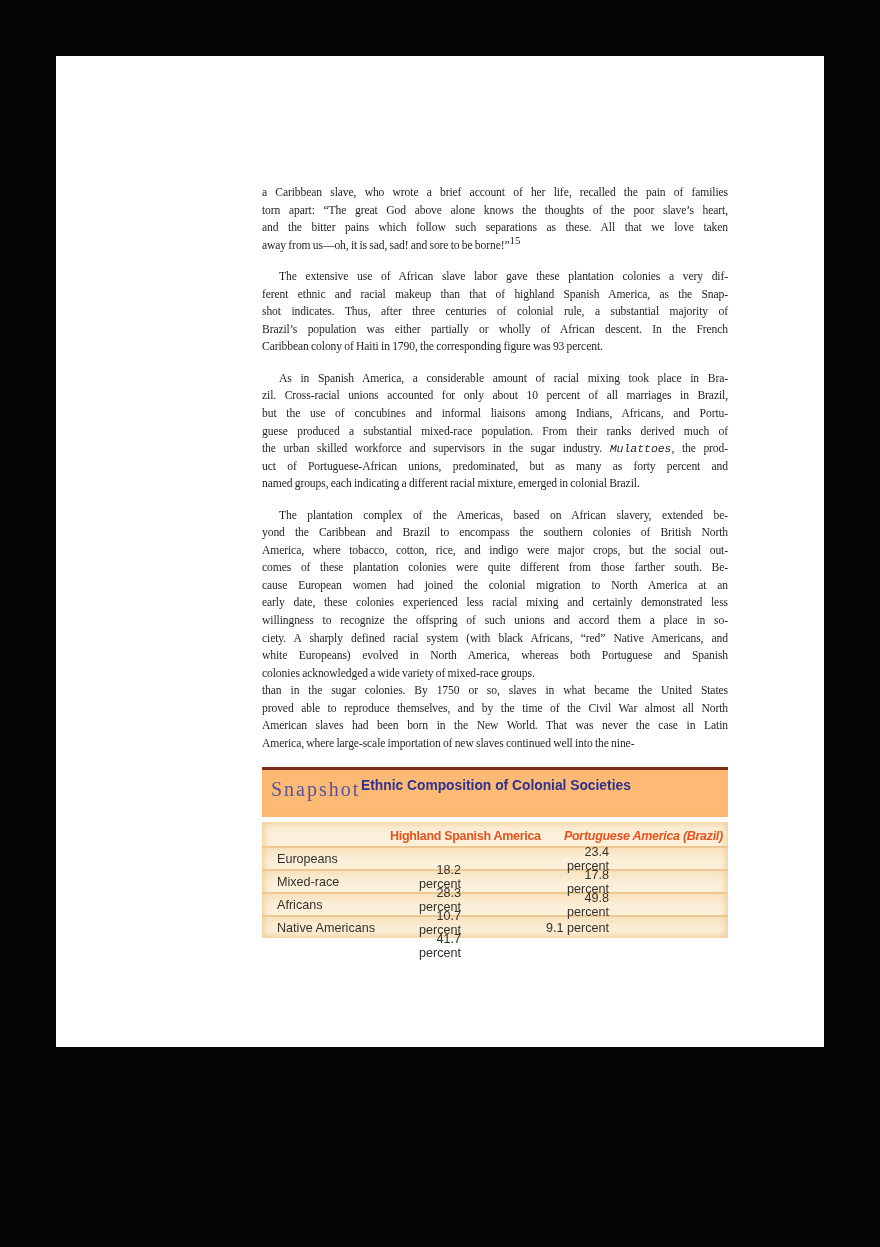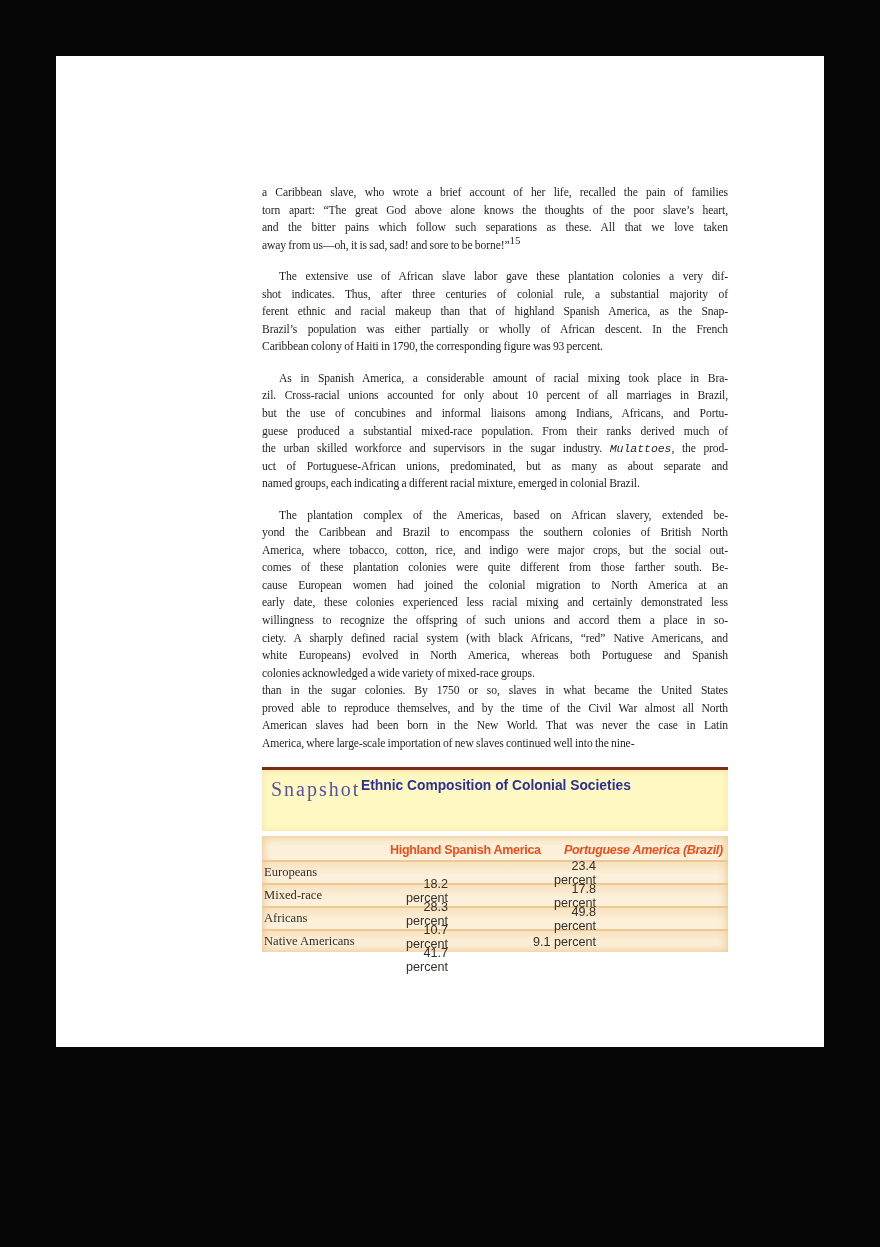--- a/index.html
+++ b/index.html
@@ -41,22 +41,22 @@
   }
   .bline i { font-style: italic; font-family: Liberation Mono, monospace; }
   
   #snapshot {
     position: absolute;
     left: 206px; top: 711px;
     width: 466px;
   }
   #snap-header {
     position: relative;
-    height: 64px;
-    background: #fef9c3;
+    height: 50px;
+    background: #fdba74;
     border-top: 3px solid #7b2c18;
     box-shadow: inset 0 0 7px rgba(226,170,85,0.30);
     box-sizing: border-box;
   }
   #snap-label {
     position: absolute;
     left: 9px; top: 8px;
     font-family: "Liberation Serif", serif;
     font-size: 20px;
     color: #57539e;
@@ -101,45 +101,45 @@
   .t-headrow .h1 { width: 174px; flex: none; }
   .t-headrow .h2 { flex: 1; font-style: italic; }
   .t-row {
     display: flex;
     height: 23px;
     align-items: center;
     border-top: 2px solid #eec893;
     box-sizing: border-box;
     background: linear-gradient(180deg, rgba(240,200,140,0.35), rgba(240,200,140,0) 60%);
   }
-  .t-row .lbl { padding-left: 2px; width: 118px; flex: none; font-family: Liberation Serif, serif; }
+  .t-row .lbl { padding-left: 15px; width: 118px; flex: none; }
   .t-row .v1 { width: 66px; flex: none; text-align: right; margin-top: 36px; }
   .t-row .v2 { width: 64px; flex: none; margin-left: 84px; text-align: right; }
 </style>
 </head>
 <body>
 
 <div id="book-page">
 
   <div id="text-block">
       <div class="bline"><span>a Caribbean slave, who wrote a brief account of her life, recalled the pain of families</span></div>
       <div class="bline"><span>torn apart: “The great God above alone knows the thoughts of the poor slave’s heart,</span></div>
       <div class="bline"><span>and the bitter pains which follow such separations as these. All that we love taken</span></div>
       <div class="bline last"><span>away from us—oh, it is sad, sad! and sore to be borne!”</span><sup>15</sup></div>
       <div class="bline ind"><span>The extensive use of African slave labor gave these plantation colonies a very dif-</span></div>
+      <div class="bline"><span>ferent ethnic and racial makeup than that of highland Spanish America, as the Snap-</span></div>
       <div class="bline"><span>shot indicates. Thus, after three centuries of colonial rule, a substantial majority of</span></div>
-      <div class="bline"><span>ferent ethnic and racial makeup than that of highland Spanish America, as the Snap-</span></div>
       <div class="bline"><span>Brazil’s population was either partially or wholly of African descent. In the French</span></div>
       <div class="bline last"><span>Caribbean colony of Haiti in 1790, the corresponding figure was 93 percent.</span></div>
       <div class="bline ind"><span>As in Spanish America, a considerable amount of racial mixing took place in Bra-</span></div>
       <div class="bline"><span>zil. Cross-racial unions accounted for only about 10 percent of all marriages in Brazil,</span></div>
       <div class="bline"><span>but the use of concubines and informal liaisons among Indians, Africans, and Portu-</span></div>
       <div class="bline"><span>guese produced a substantial mixed-race population. From their ranks derived much of</span></div>
       <div class="bline"><span>the urban skilled workforce and supervisors in the sugar industry. </span><i>Mulattoes</i><span>, the prod-</span></div>
-      <div class="bline"><span>uct of Portuguese-African unions, predominated, but as many as about separate and</span></div>
+      <div class="bline"><span>uct of Portuguese-African unions, predominated, but as many as forty percent and</span></div>
       <div class="bline last"><span>named groups, each indicating a different racial mixture, emerged in colonial Brazil.</span></div>
       <div class="bline ind"><span>The plantation complex of the Americas, based on African slavery, extended be-</span></div>
       <div class="bline"><span>yond the Caribbean and Brazil to encompass the southern colonies of British North</span></div>
       <div class="bline"><span>America, where tobacco, cotton, rice, and indigo were major crops, but the social out-</span></div>
       <div class="bline"><span>comes of these plantation colonies were quite different from those farther south. Be-</span></div>
       <div class="bline"><span>cause European women had joined the colonial migration to North America at an</span></div>
       <div class="bline"><span>early date, these colonies experienced less racial mixing and certainly demonstrated less</span></div>
       <div class="bline"><span>willingness to recognize the offspring of such unions and accord them a place in so-</span></div>
       <div class="bline"><span>ciety. A sharply defined racial system (with black Africans, “red” Native Americans, and</span></div>
       <div class="bline"><span>white Europeans) evolved in North America, whereas both Portuguese and Spanish</span></div>

